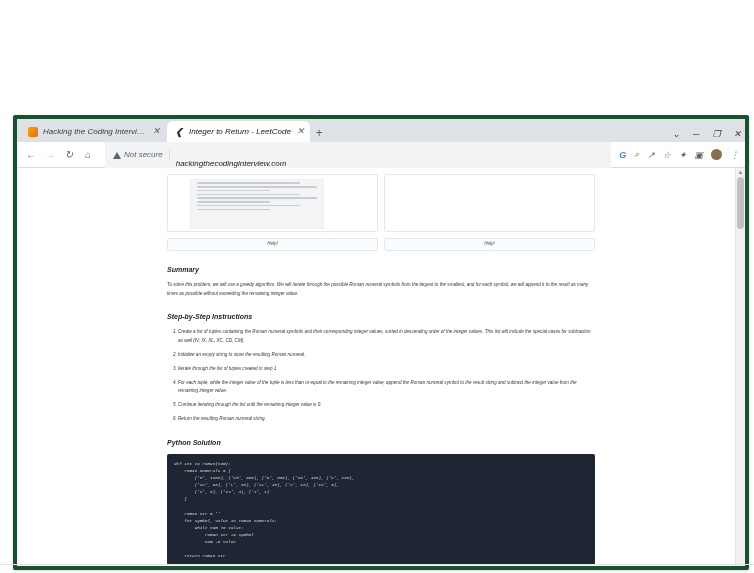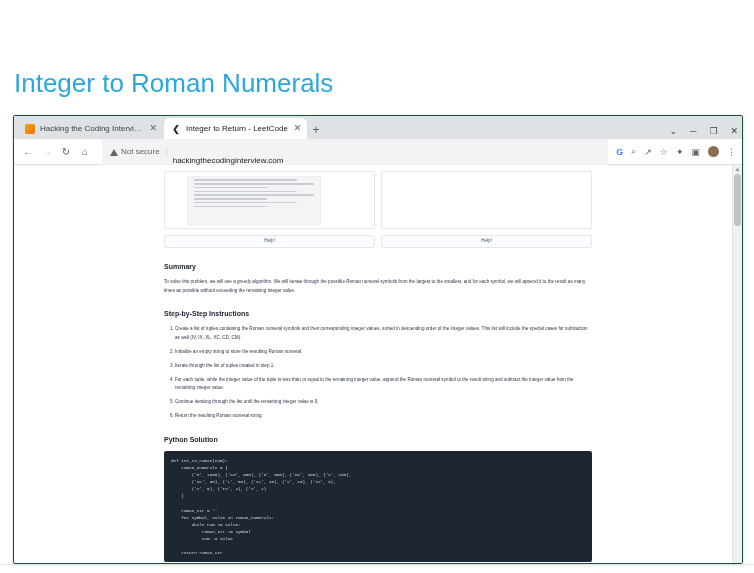--- a/index.html
+++ b/index.html
@@ -38,24 +38,25 @@
   }
 
   
   .browser {
     position: absolute;
     left: 13px;
     top: 115px;
     width: 728px;
     height: 447px;
     background: #dee1e6;
-    border: 1px solid #14532d;
+    border: 4px solid #14532d;
     border-radius: 2px;
     overflow: hidden;
     box-shadow: 0 1px 3px rgba(0,0,0,0.18);
+    font-style: italic;
   }
 
   
   .tabstrip {
     position: relative;
     height: 23px;
     background: #dee1e6;
     display: flex;
     align-items: flex-end;
     padding-left: 4px;
@@ -366,21 +367,20 @@
     bottom: 8px;
     height: 1px;
     background: #e3e3e3;
   }
 </style>
 </head>
 <body>
 
 <div id="page">
 
-  <div class="slide-subtitle">Integer to Roman Numerals</div>
 
   <div class="browser">
 
     <div class="tabstrip">
       <div class="tab inactive">
         <span class="tab-favicon fav-orange"></span>
         <span class="tab-title">Hacking the Coding Interview</span>
         <span class="tab-close">✕</span>
       </div>
       <div class="tab active">

